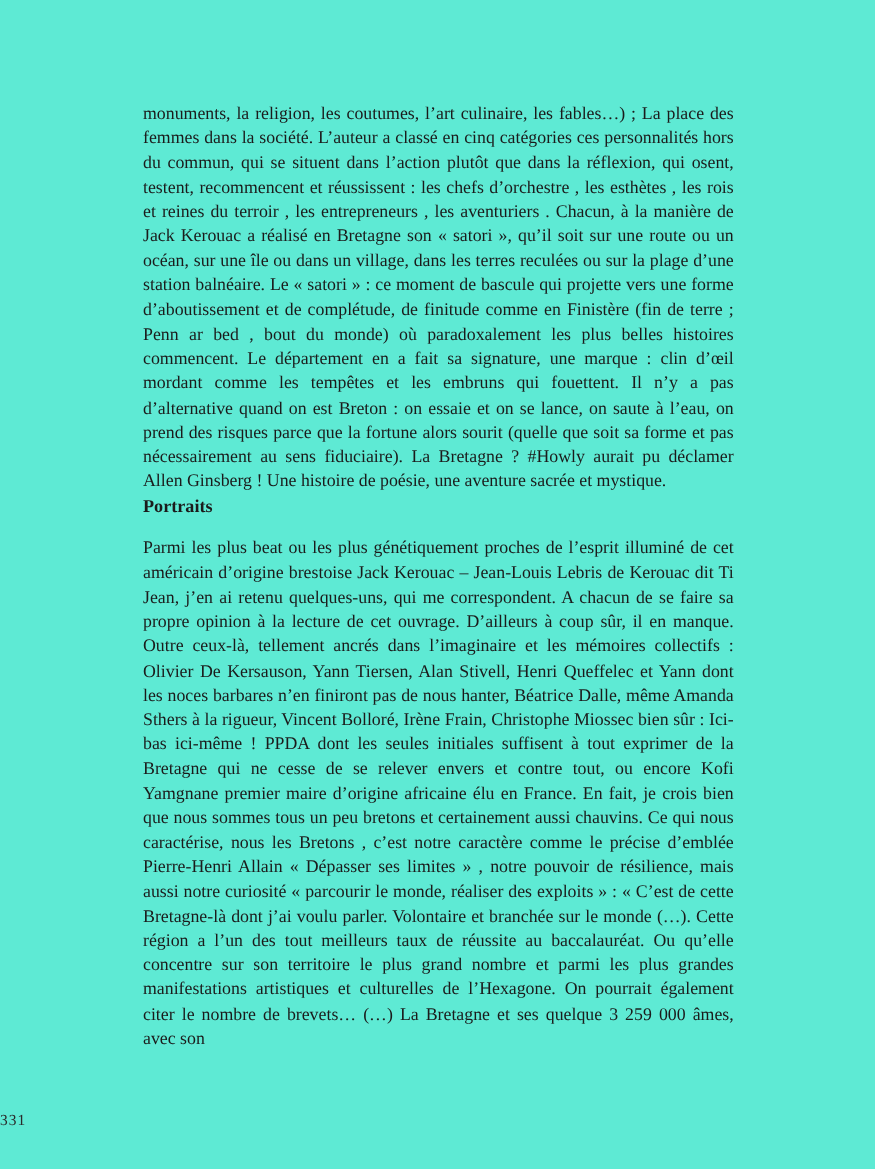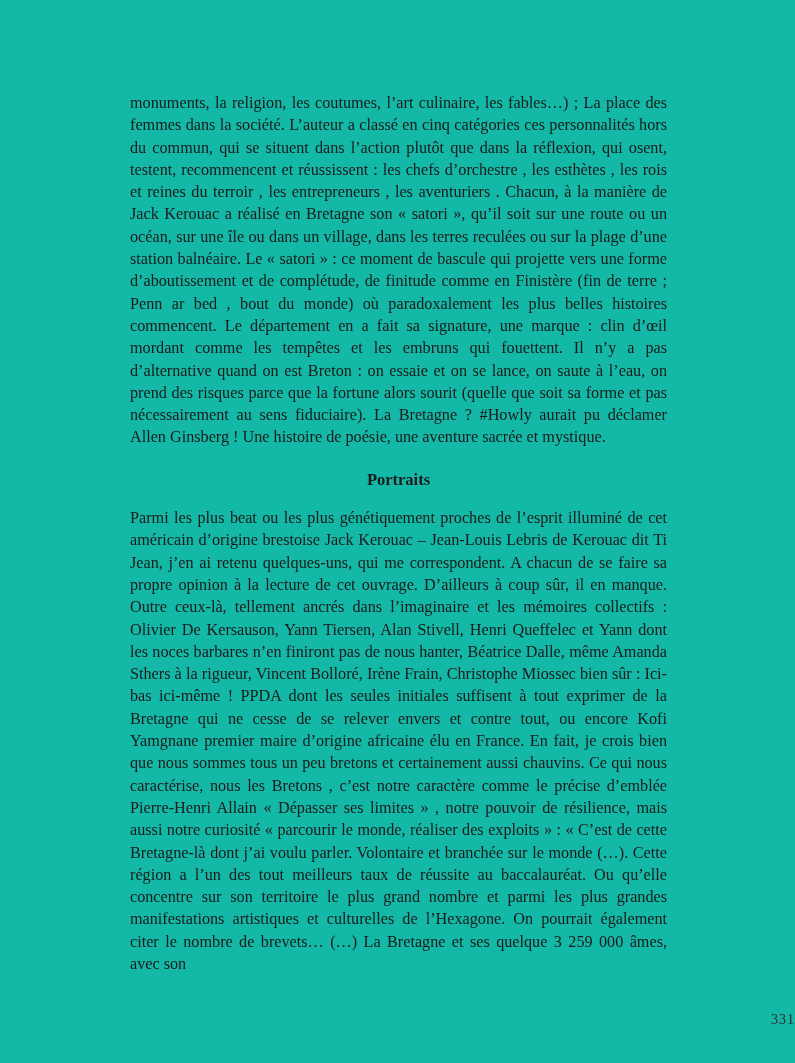--- a/index.html
+++ b/index.html
@@ -4,53 +4,53 @@
 <style>
   html, body {
     margin: 0;
     padding: 0;
     background: #ffffff;
   }
   .page {
     position: relative;
     width: 795px;
     height: 1063px;
-    background: #14b8a6;
+    background: #5eead4;
     font-family: "Liberation Serif", "DejaVu Serif", serif;
     color: #1b1b1b;
     overflow: hidden;
   }
   .text-block {
     position: absolute;
     left: 130px;
     top: 92px;
     width: 537px;
     font-size: 16.2px;
     line-height: 22.3px;
     text-align: justify;
   }
   .para {
     margin: 0;
     padding: 0;
   }
   .section-heading {
     font-size: 16.5px;
     font-weight: bold;
-    margin: 20px 0 16px 0;
-    text-align: center;
+    margin: 0 0 16px 0;
+    text-align: left;
     line-height: 22.3px;
   }
   .seg-italic {
   }
   .page-number {
     position: absolute;
     left: 0;
     top: 1012px;
     width: 100%;
-    text-align: right;
+    text-align: left;
     font-size: 14px;
     color: #2b2b2b;
     letter-spacing: 1px;
   }
 </style>
 </head>
 <body>
 
 <div class="page">
   <div class="text-block">

